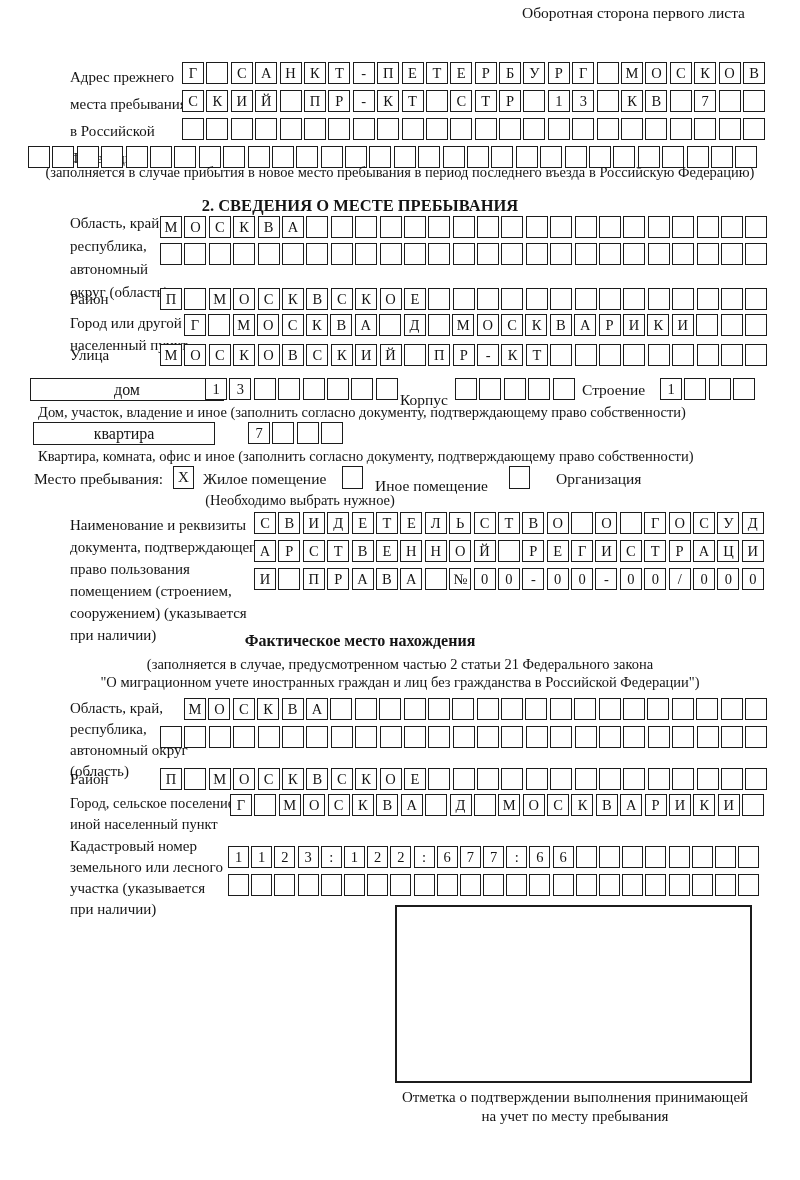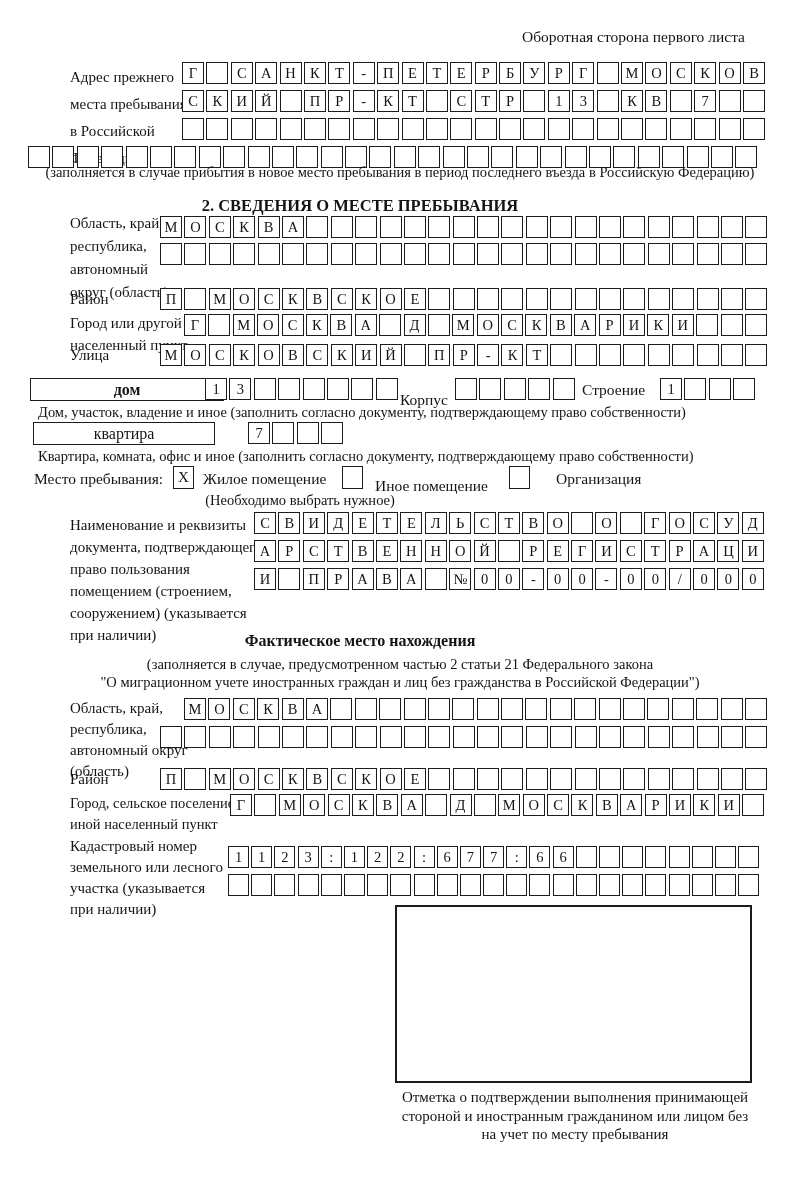--- a/index.html
+++ b/index.html
@@ -3,21 +3,21 @@
 <meta charset="utf-8">
 <style>
   html,body{margin:0;padding:0;background:#fff;}
   .page{position:relative;width:800px;height:1180px;background:#ffffff;
         font-family:"Liberation Serif","DejaVu Serif",serif;color:#141414;overflow:hidden;}
   .label{position:absolute;font-size:15px;line-height:1;white-space:nowrap;}
   .label .ln{height:auto;}
   .note{position:absolute;font-size:14.5px;white-space:nowrap;}
   .center{left:0;width:800px;text-align:center;white-space:normal;}
   .heading{position:absolute;left:0;width:720px;text-align:center;font-weight:bold;font-size:16.5px;}
-  .corner{position:absolute;top:28px;right:55px;font-size:15.5px;}
+  .corner{position:absolute;top:4px;right:55px;font-size:15.5px;}
   .boxrow{position:absolute;display:flex;gap:2.4px;}
   .boxrow .cell{box-sizing:border-box;width:22px;height:22px;border:1.6px solid #1c1c1c;
         display:flex;align-items:center;justify-content:center;
         font-size:14.5px;line-height:1;background:#fff;}
   .boxrow.narrow{gap:2.2px;}
   .boxrow.narrow .cell{width:21px;}
   .widebox{position:absolute;box-sizing:border-box;border:1.6px solid #1c1c1c;
         display:flex;align-items:center;justify-content:center;font-size:16px;background:#fff;}
   .checkbox{position:absolute;box-sizing:border-box;width:21px;height:23px;border:1.6px solid #1c1c1c;
         display:flex;align-items:center;justify-content:center;font-size:15px;background:#fff;}
@@ -297,21 +297,21 @@
       <span class="cell"></span>
       <span class="cell"></span>
       <span class="cell"></span>
       <span class="cell"></span>
       <span class="cell"></span>
       <span class="cell"></span>
       <span class="cell"></span>
       <span class="cell"></span>
     </div>
 
-  <div class="widebox" style="left:30px;top:378px;width:194px;height:23px;font-weight:bold;">дом</div>
+  <div class="widebox" style="left:30px;top:378px;width:194px;height:23px;">дом</div>
   <div class="boxrow" style="left:205px;top:378px;">
       <span class="cell">1</span>
       <span class="cell">3</span>
       <span class="cell"></span>
       <span class="cell"></span>
       <span class="cell"></span>
       <span class="cell"></span>
       <span class="cell"></span>
       <span class="cell"></span>
     </div>
@@ -603,17 +603,16 @@
       <span class="cell"></span>
       <span class="cell"></span>
       <span class="cell"></span>
       <span class="cell"></span>
       <span class="cell"></span>
     </div>
 
   <div class="stampbox"></div>
   <div class="caption">
     <div class="ln">Отметка о подтверждении выполнения принимающей</div>
-    <div class="ln">стороной и иностранным гражданином или лицом без</div>
     <div class="ln">на учет по месту пребывания</div>
   </div>
 
 </div>
 
 </body></html>

